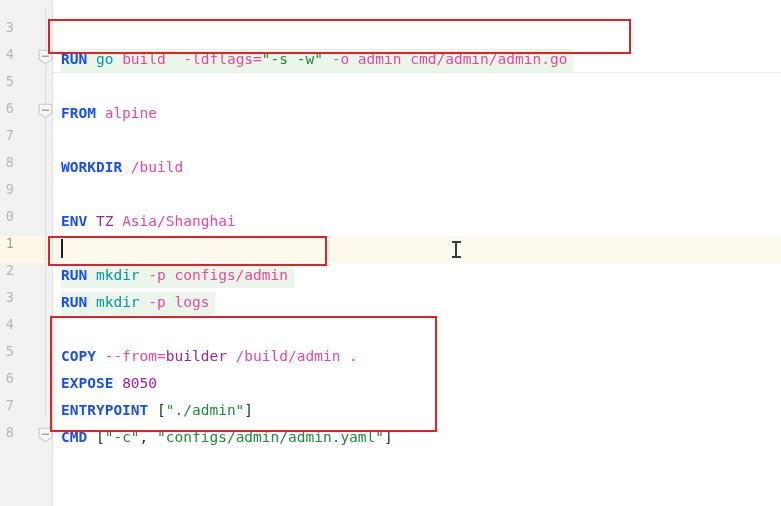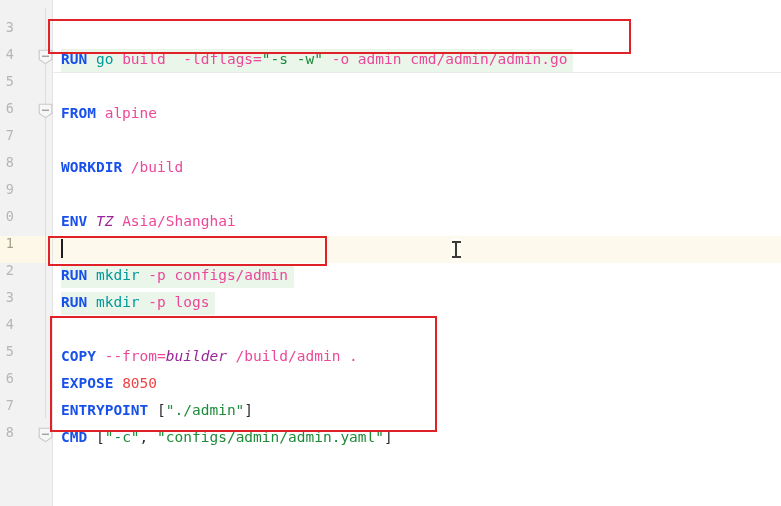--- a/index.html
+++ b/index.html
@@ -80,22 +80,22 @@
   
   .runband{
     position:absolute;height:23px;background:#eaf6ea;border-radius:1px;
   }
 
   
   .kw{color:#1750eb;font-weight:700;}
   .cmdname{color:#009a9a;}
   .plain{color:#ec4899;}
   .str{color:#1e8c3a;}
-  .num{color:#ef4444;text-align:center;}
-  .var{color:#9b259b;font-style:italic;}
+  .num{color:#a21caf;text-align:center;}
+  .var{color:#9b259b;}
   .punct{color:#2b2b2b;}
 
   
   .caret{
     position:absolute;width:2px;height:19px;background:#1d1d1d;
   }
   
   .ibeam{position:absolute;width:9px;height:17px;}
   .ibeam .bar{position:absolute;left:3px;top:0;width:2px;height:17px;background:#3a3a3a;}
   .ibeam .cap{position:absolute;left:0;width:9px;height:2px;background:#3a3a3a;}

